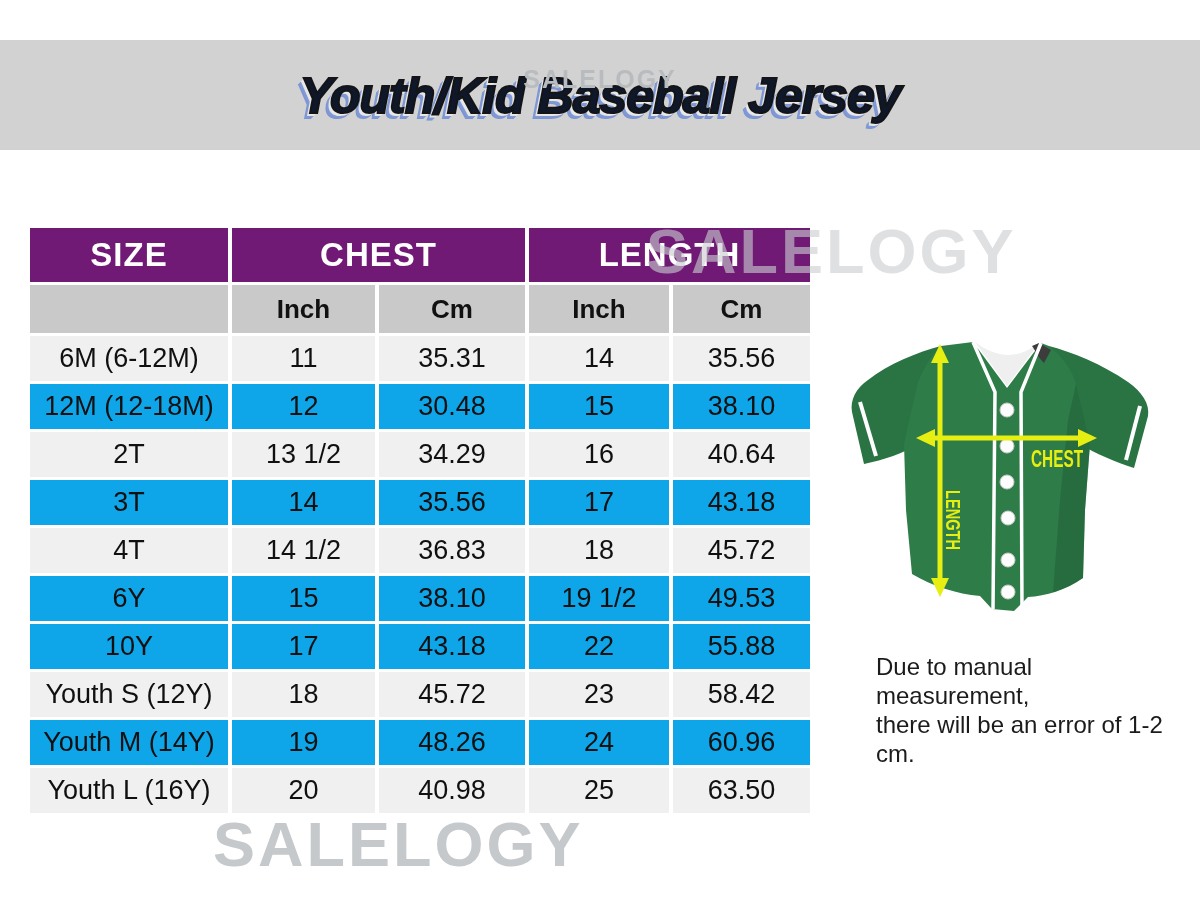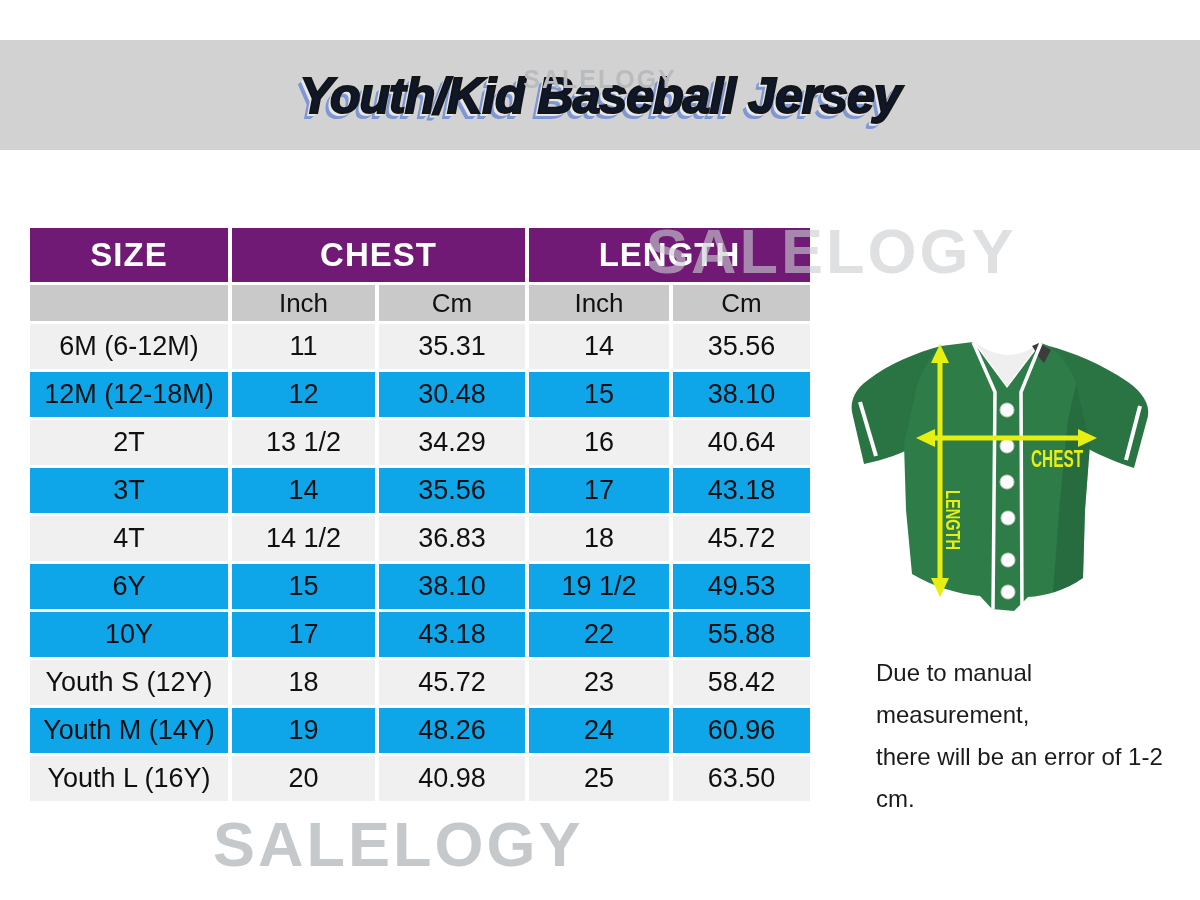--- a/index.html
+++ b/index.html
@@ -50,38 +50,38 @@
   }
   .size-table th, .size-table td {
     text-align:center; vertical-align:middle; overflow:hidden;
   }
   .size-table thead th {
     background:#701a75; color:#fff;
     font-size:33px; font-weight:bold; letter-spacing:1px; height:54px;
   }
   .size-table .units td {
     background:#c9c9c9; color:#111;
-    font-size:26px; font-weight:normal; height:36px;margin-top:20px;
+    font-size:26px; font-weight:bold; height:48px;margin-top:20px;
   }
   .size-table tbody td { font-size:27px; color:#101010; height:45px; }
   .size-table tr.light td { background:#f0f0f0; }
   .size-table tr.dark  td { background:#0ea5e9; }
   .col-size   { width:198px; }
   .col-chin   { width:143px; }
   .col-chcm   { width:146px; }
   .col-lein   { width:140px; }
   .col-lecm   { width:137px; }
 
   
   .jersey-wrap { position:absolute; left:840px; top:330px; width:360px; height:320px; z-index:1; }
 
   
   .note {
     position:absolute; left:876px; top:652px; width:300px;
-    font-size:24px; line-height:42px; color:#1b1b1b; z-index:2;
+    font-size:24px; line-height:29px; color:#1b1b1b; z-index:2;
   }
 </style>
 </head>
 <body>
 
 <div class="page">
 
   <div class="banner"></div>
   <div class="title">Youth/Kid Baseball Jersey</div>
 

